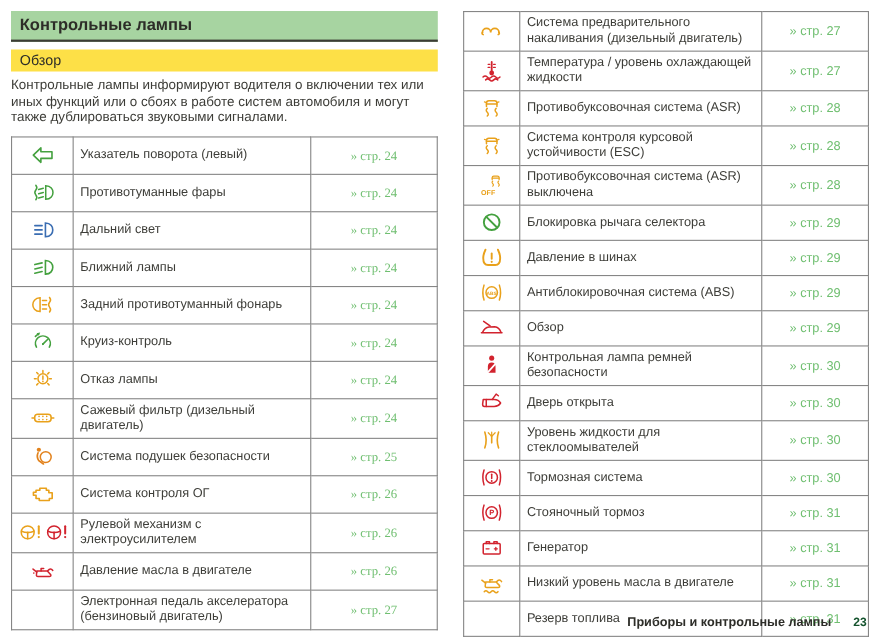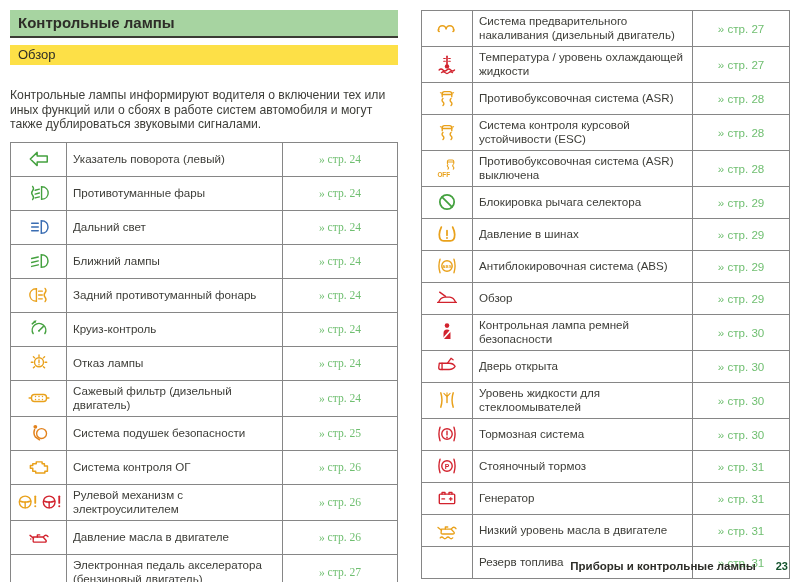--- a/index.html
+++ b/index.html
@@ -14,21 +14,21 @@
 
   .title-bar {
     background:#a7d4a1; border-bottom:2px solid #3b3b34;
     font-weight:bold; font-size:15px; color:#2d2d28; padding:4px 8px 5px;
   }
   .section-bar {
     background:#fde047; font-weight:normal; font-size:13px; color:#2d2d28;
     padding:2px 8px 3px; margin-top:7px;
   }
   .intro {
-    font-size:12.2px; color:#3d3d38; line-height:1.2; margin:23px 0 10px;
+    font-size:12.2px; color:#3d3d38; line-height:1.2; margin:5px 0 10px;
   }
 
   table.ind { border-collapse:collapse; width:100%; table-layout:fixed; }
   table.ind td { border:1px solid #868686; vertical-align:middle; }
   .c-icon  { width:52px; text-align:center; padding:2px 1px; }
   .c-label { font-size:11.6px; color:#3d3d38; padding:3px 6px; line-height:1.25; }
   .c-page  { text-align:center; font-size:11.6px; color:#70bf71; padding:2px;margin-left:44px; }
   .col-left  .c-page { width:110px;font-family:Liberation Serif, serif; }
   .col-right .c-page { width:92px; }
   .col-left  .c-icon { width:53px; }

